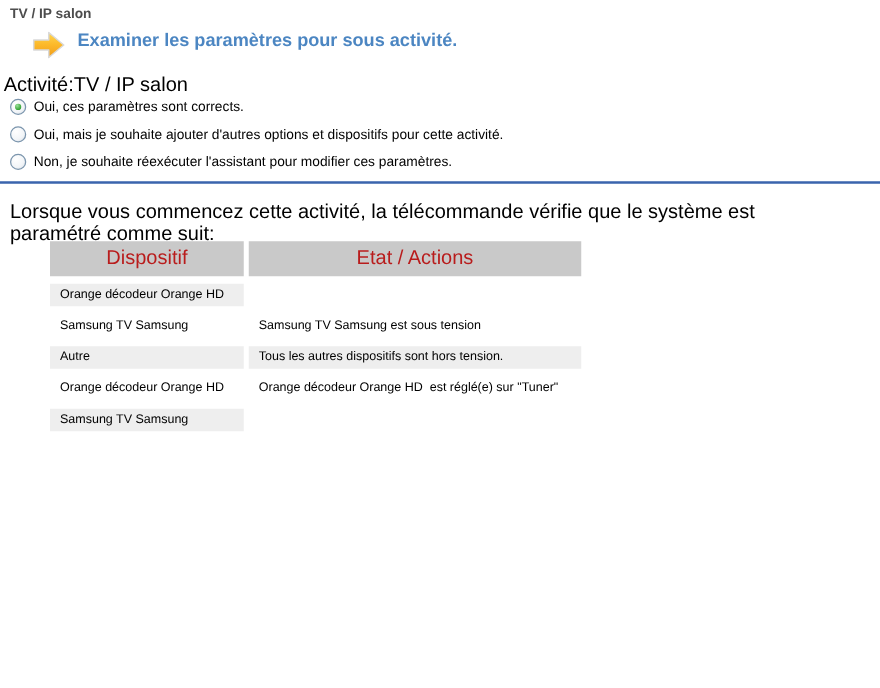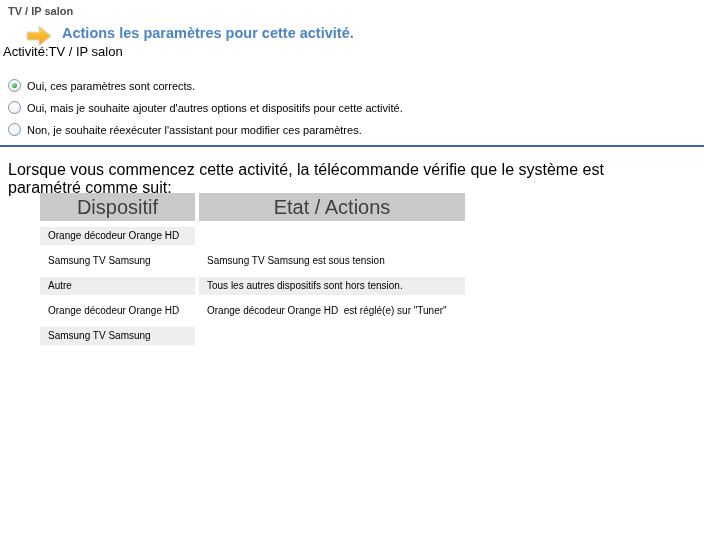--- a/index.html
+++ b/index.html
@@ -20,22 +20,22 @@
   }
 
   .arrow-icon { position: absolute; left: 24px; top: 23px; width: 30px; height: 26px; }
 
   .page-title {
     position: absolute; left: 62px; top: 25px;
     font-size: 14.5px; font-weight: bold; color: #4c86c2;
   }
 
   .activity-label {
-    position: absolute; left: 3px; top: 44px;
-    font-size: 13px; color: #000;
+    position: absolute; left: 3px; top: 60px;
+    font-size: 16px; color: #000;
   }
 
   .radio-group { position: absolute; left: 8px; top: 78px; }
   .radio-option {
     display: flex; align-items: flex-end;
     height: 14px; margin-bottom: 8px;
     cursor: default;
   }
   .radio-circle {
     width: 11px; height: 11px; border-radius: 50%;
@@ -58,21 +58,21 @@
   .description {
     position: absolute; left: 8px; top: 161px;
     font-size: 16px; color: #000;
   }
 
   .settings-table { position: absolute; left: 40px; top: 193px; }
   .t-row { display: flex; margin-bottom: 7px; }
   .t-row.header { margin-bottom: 6px; }
   .hcell {
     background: #c9c9c9; height: 28px; line-height: 28px;
-    font-size: 20px; text-align: center; color: #404040;
+    font-size: 16px; text-align: center; color: #b91c1c;
   }
   .cell {
     height: 18px; line-height: 18px;
     font-size: 10px; padding-left: 8px; white-space: pre;
     box-sizing: border-box; color: #000;
   }
   .col1 { width: 155px; margin-right: 4px; }
   .col2 { width: 266px; }
   .stripe-on  { background: #eeeeee; }
   .stripe-off { background: #ffffff; }
@@ -88,21 +88,21 @@
     <defs>
       <linearGradient id="ag" x1="0" y1="0" x2="0" y2="1">
         <stop offset="0" stop-color="#ffd64f"></stop>
         <stop offset="0.5" stop-color="#fcb829"></stop>
         <stop offset="1" stop-color="#f09d1e"></stop>
       </linearGradient>
     </defs>
     <polygon points="3,9 15,9 15,3 27,13 15,23 15,17 3,17" fill="url(#ag)" stroke="#d9d9d9" stroke-width="1.2" stroke-linejoin="round"></polygon>
   </svg>
 
-  <div class="page-title">Actions les paramètres pour cette activité.</div>
+  <div class="page-title">Examiner les paramètres pour sous activité.</div>
 
   <div class="activity-label">Activité:TV / IP salon</div>
 
   <div class="radio-group">
     <div class="radio-option">
       <span class="radio-circle selected"></span>
       <span class="radio-label">Oui, ces paramètres sont corrects.</span>
     </div>
     <div class="radio-option">
       <span class="radio-circle"></span>

